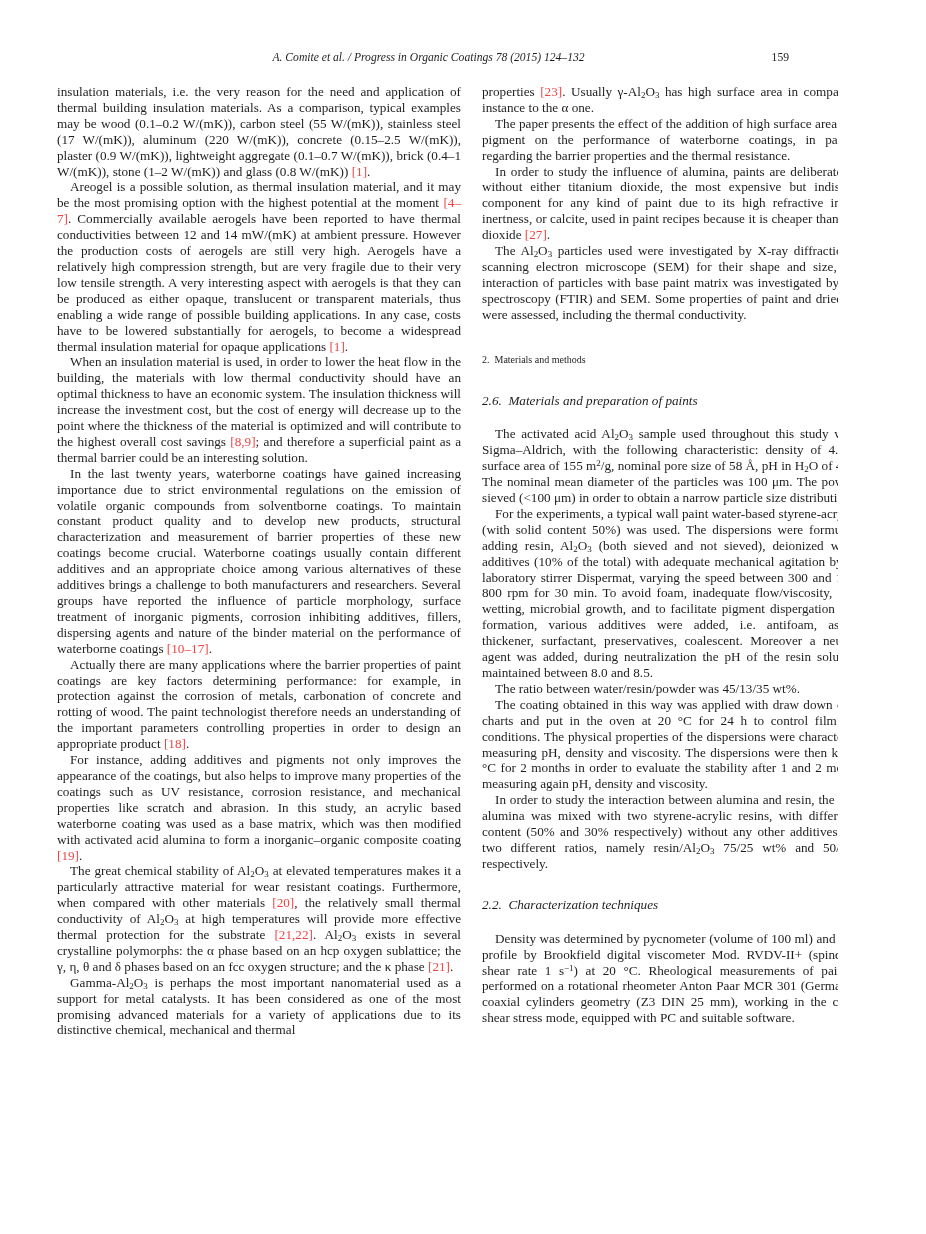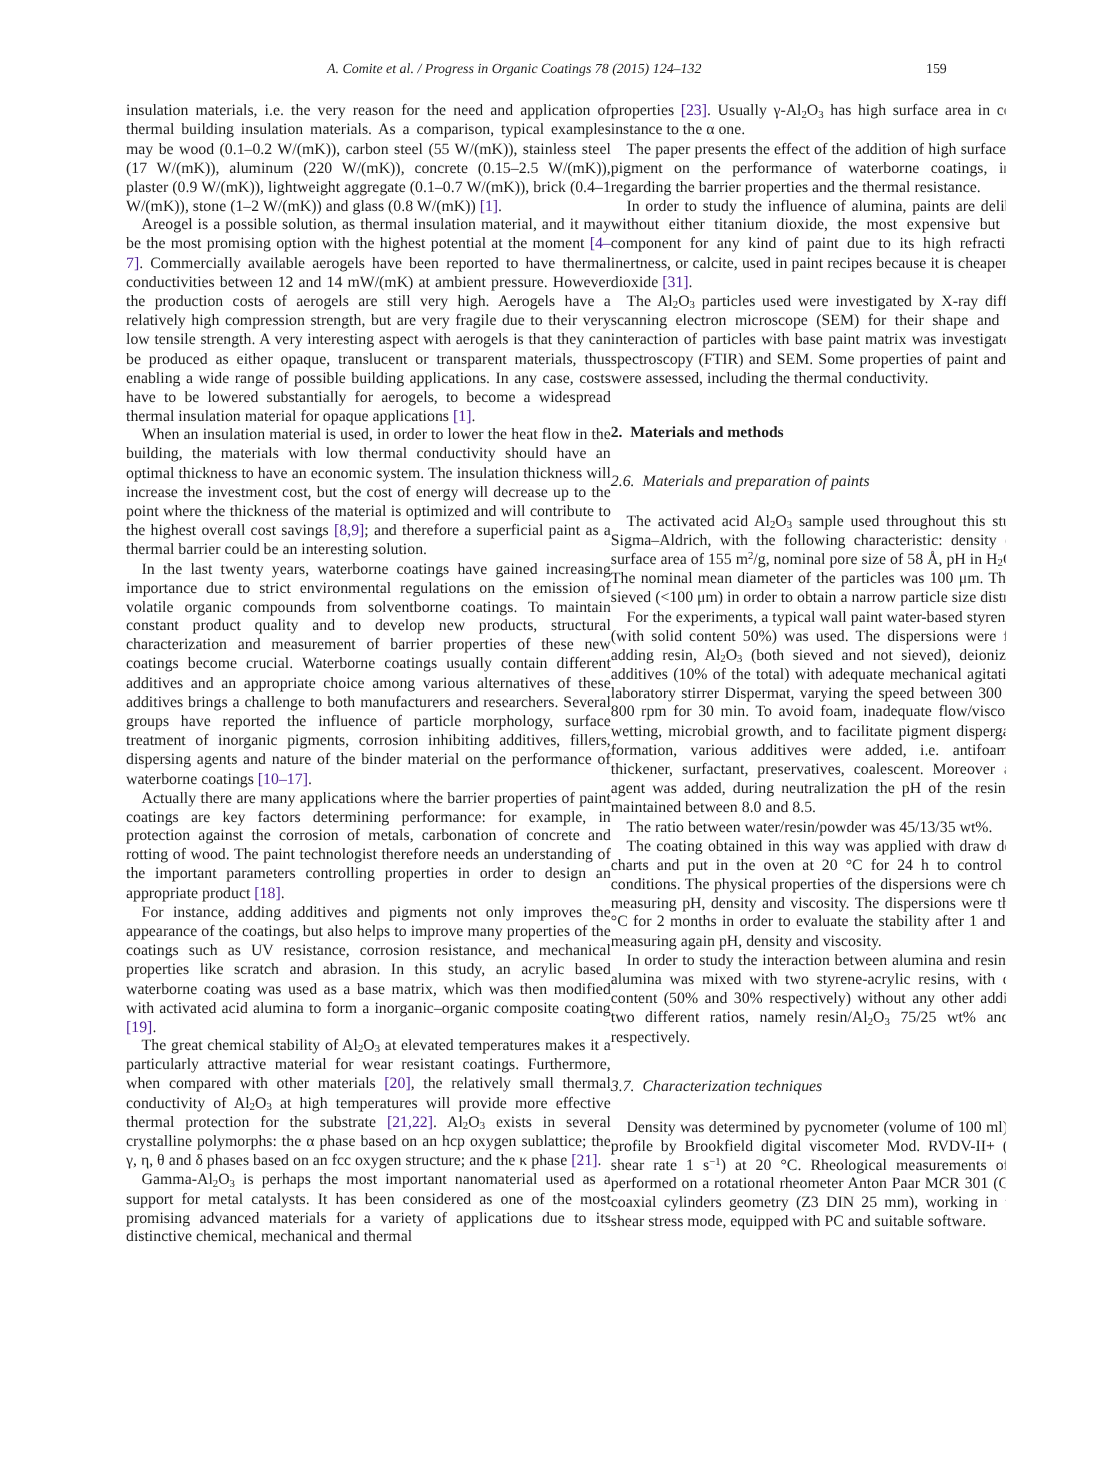--- a/index.html
+++ b/index.html
@@ -31,47 +31,47 @@
     position: absolute;
     right: 11px;
     top: 0;
     font-style: normal;
   }
   .columns {
     position: absolute;
     top: 84px;
     left: 57px;
     display: flex;
-    margin-left: 48px;
+    gap: 21px;
   }
   .col {
     width: 404px;
     font-size: 13.2px;
     line-height: 15.9px;
     text-align: justify;
   }
   .col p {
     margin: 0;
     text-indent: 13px;
   }
   .col p.no-indent { text-indent: 0; }
   .col h2 {
-    font-size: 13px;
-    font-weight: bold;
+    font-size: 10px;
+    font-weight: normal;
     margin: 29px 0 0 0;
     text-align: left;
   }
   .col h3 {
     font-size: 13.2px;
     font-weight: normal;
     font-style: italic;
     margin: 25px 0 18px 0;
     text-align: left;
   }
-  .cite { color: #4c1d95; }
+  .cite { color: #ef4444; }
   sub, sup {
     font-size: 68%;
     line-height: 0;
     vertical-align: baseline;
     position: relative;
   }
   sub { top: 0.22em; }
   sup { top: -0.42em; }
 </style>
 </head>
@@ -89,26 +89,26 @@
         <p>When an insulation material is used, in order to lower the heat flow in the building, the materials with low thermal conductivity should have an optimal thickness to have an economic system. The insulation thickness will increase the investment cost, but the cost of energy will decrease up to the point where the thickness of the material is optimized and will contribute to the highest overall cost savings <span class="cite">[8,9]</span>; and therefore a superficial paint as a thermal barrier could be an interesting solution.</p>
         <p>In the last twenty years, waterborne coatings have gained increasing importance due to strict environmental regulations on the emission of volatile organic compounds from solventborne coatings. To maintain constant product quality and to develop new products, structural characterization and measurement of barrier properties of these new coatings become crucial. Waterborne coatings usually contain different additives and an appropriate choice among various alternatives of these additives brings a challenge to both manufacturers and researchers. Several groups have reported the influence of particle morphology, surface treatment of inorganic pigments, corrosion inhibiting additives, fillers, dispersing agents and nature of the binder material on the performance of waterborne coatings <span class="cite">[10–17]</span>.</p>
         <p>Actually there are many applications where the barrier properties of paint coatings are key factors determining performance: for example, in protection against the corrosion of metals, carbonation of concrete and rotting of wood. The paint technologist therefore needs an understanding of the important parameters controlling properties in order to design an appropriate product <span class="cite">[18]</span>.</p>
         <p>For instance, adding additives and pigments not only improves the appearance of the coatings, but also helps to improve many properties of the coatings such as UV resistance, corrosion resistance, and mechanical properties like scratch and abrasion. In this study, an acrylic based waterborne coating was used as a base matrix, which was then modified with activated acid alumina to form a inorganic–organic composite coating <span class="cite">[19]</span>.</p>
         <p>The great chemical stability of Al<sub>2</sub>O<sub>3</sub> at elevated temperatures makes it a particularly attractive material for wear resistant coatings. Furthermore, when compared with other materials <span class="cite">[20]</span>, the relatively small thermal conductivity of Al<sub>2</sub>O<sub>3</sub> at high temperatures will provide more effective thermal protection for the substrate <span class="cite">[21,22]</span>. Al<sub>2</sub>O<sub>3</sub> exists in several crystalline polymorphs: the α phase based on an hcp oxygen sublattice; the γ, η, θ and δ phases based on an fcc oxygen structure; and the κ phase <span class="cite">[21]</span>.</p>
         <p>Gamma-Al<sub>2</sub>O<sub>3</sub> is perhaps the most important nanomaterial used as a support for metal catalysts. It has been considered as one of the most promising advanced materials for a variety of applications due to its distinctive chemical, mechanical and thermal</p>
       </div>
     <div class="col" id="col-right">
         <p class="no-indent">properties <span class="cite">[23]</span>. Usually γ-Al<sub>2</sub>O<sub>3</sub> has high surface area in comparison for instance to the α one.</p>
         <p>The paper presents the effect of the addition of high surface area Al<sub>2</sub>O<sub>3</sub> as pigment on the performance of waterborne coatings, in particularly regarding the barrier properties and the thermal resistance.</p>
-        <p>In order to study the influence of alumina, paints are deliberately made without either titanium dioxide, the most expensive but indispensable component for any kind of paint due to its high refractive index and inertness, or calcite, used in paint recipes because it is cheaper than titanium dioxide <span class="cite">[31]</span>.</p>
+        <p>In order to study the influence of alumina, paints are deliberately made without either titanium dioxide, the most expensive but indispensable component for any kind of paint due to its high refractive index and inertness, or calcite, used in paint recipes because it is cheaper than titanium dioxide <span class="cite">[27]</span>.</p>
         <p>The Al<sub>2</sub>O<sub>3</sub> particles used were investigated by X-ray diffraction XRD, scanning electron microscope (SEM) for their shape and size, and the interaction of particles with base paint matrix was investigated by Infrared spectroscopy (FTIR) and SEM. Some properties of paint and dried coating were assessed, including the thermal conductivity.</p>
         <h2>2. Materials and methods</h2>
         <h3>2.6. Materials and preparation of paints</h3>
         <p>The activated acid Al<sub>2</sub>O<sub>3</sub> sample used throughout this study was from Sigma–Aldrich, with the following characteristic: density of 4.0 g/cm<sup>3</sup>, surface area of 155 m<sup>2</sup>/g, nominal pore size of 58 Å, pH in H<sub>2</sub>O of 4.5 ± 0.5. The nominal mean diameter of the particles was 100 μm. The powder was sieved (&lt;100 μm) in order to obtain a narrow particle size distribution</p>
         <p>For the experiments, a typical wall paint water-based styrene-acrylic resin (with solid content 50%) was used. The dispersions were formulated by adding resin, Al<sub>2</sub>O<sub>3</sub> (both sieved and not sieved), deionized water and additives (10% of the total) with adequate mechanical agitation by using a laboratory stirrer Dispermat, varying the speed between 300 and 1400 and 800 rpm for 30 min. To avoid foam, inadequate flow/viscosity, improper wetting, microbial growth, and to facilitate pigment dispergation and film formation, various additives were added, i.e. antifoam, associative thickener, surfactant, preservatives, coalescent. Moreover a neutralizing agent was added, during neutralization the pH of the resin solution was maintained between 8.0 and 8.5.</p>
         <p>The ratio between water/resin/powder was 45/13/35 wt%.</p>
         <p>The coating obtained in this way was applied with draw down on leneta charts and put in the oven at 20 °C for 24 h to control film forming conditions. The physical properties of the dispersions were characterized by measuring pH, density and viscosity. The dispersions were then kept at 40 °C for 2 months in order to evaluate the stability after 1 and 2 months, by measuring again pH, density and viscosity.</p>
         <p>In order to study the interaction between alumina and resin, the activated alumina was mixed with two styrene-acrylic resins, with different solid content (50% and 30% respectively) without any other additives, each in two different ratios, namely resin/Al<sub>2</sub>O<sub>3</sub> 75/25 wt% and 50/50 wt% respectively.</p>
-        <h3>3.7. Characterization techniques</h3>
+        <h3>2.2. Characterization techniques</h3>
         <p>Density was determined by pycnometer (volume of 100 ml) and viscosity profile by Brookfield digital viscometer Mod. RVDV-II+ (spindle n° 6, shear rate 1 s<sup>−1</sup>) at 20 °C. Rheological measurements of paints were performed on a rotational rheometer Anton Paar MCR 301 (Germany) with coaxial cylinders geometry (Z3 DIN 25 mm), working in the controlled shear stress mode, equipped with PC and suitable software.</p>
       </div>
   </div>
 </div>
 
 </body></html>

